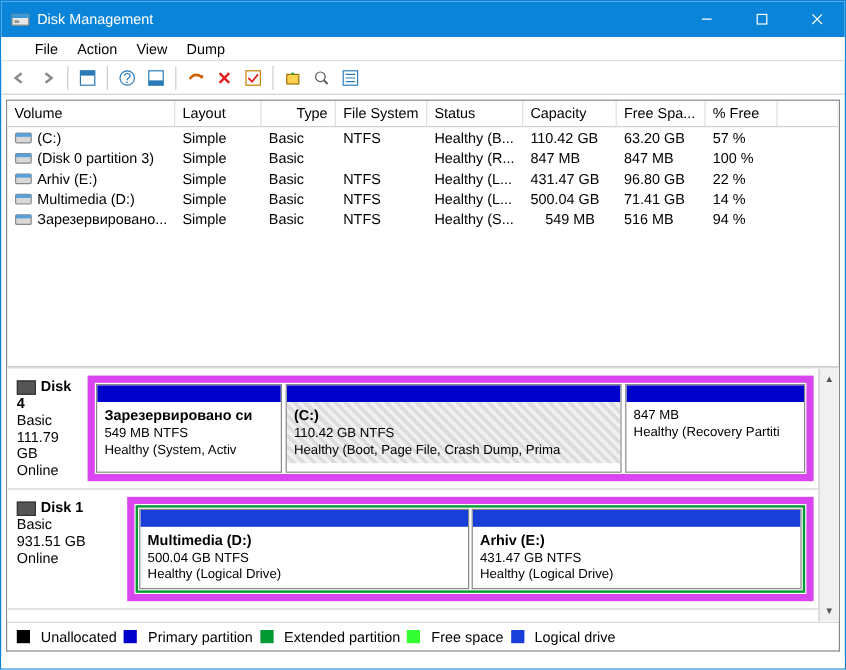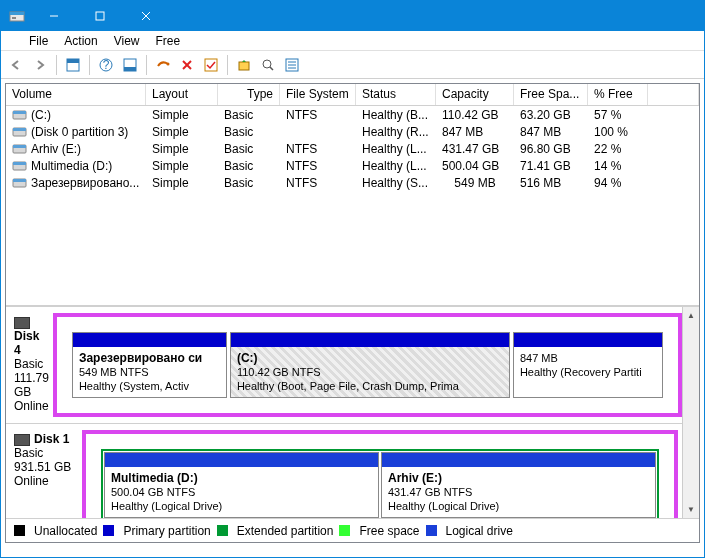--- a/index.html
+++ b/index.html
@@ -19,21 +19,21 @@
 .lv-head { display:flex; background:#fff; border-bottom:1px solid #d0d0d0; height:22px;}
 .lv-head .col { border-right:1px solid #e0e0e0; padding:3px 6px; color:#000; white-space:nowrap; overflow:hidden;}
 .lv-row { display:flex; height:17px; align-items:center;}
 .lv-row .cell { padding:1px 6px; white-space:nowrap; overflow:hidden; }
 .vol-icon { width:16px; height:12px; display:inline-block; margin-right:3px; vertical-align:middle;}
 .diskpane { flex:1; overflow:auto; position:relative; border-top:1px solid #d0d0d0; background:#fff;}
 .diskrow { display:flex; border-bottom:1px solid #d0d0d0; min-height:90px; padding:6px 4px;}
 .diskinfo { width:118px; padding:2px 4px; }
 .diskinfo .dicon{width:16px;height:12px;display:inline-block;background:#555;border:1px solid #333;vertical-align:middle;margin-right:4px;}
 .diskinfo b{font-weight:bold;}
-.partarea { flex:1; display:flex; gap:3px; border:4px solid #d946ef; padding:15px; position:relative;}
+.partarea { flex:1; display:flex; gap:3px; border:6px solid #d946ef; padding:1px; position:relative;}
 .partition { border:1px solid #888; display:flex; flex-direction:column; padding:0; overflow:hidden;}
 .partition .pbar { height:14px; }
 .partition .pbody { padding:4px 6px; font-size:11px; line-height:14px; white-space:nowrap; overflow:hidden;}
 .partition.selected .pbody { background: repeating-linear-gradient(45deg,#f0f0f0,#f0f0f0 3px,#dcdcdc 3px,#dcdcdc 6px);}
 .extended { border:2px solid #009933; padding:1px; display:flex; gap:2px; flex:1;}
 .scrollhint-right{position:absolute; right:0; top:0; bottom:0; width:17px; background:#f0f0f0; border-left:1px solid #ccc; display:flex; flex-direction:column;}
 .scrollhint-right .up,.scrollhint-right .dn{height:17px; display:flex;align-items:center;justify-content:center;font-size:8px;color:#555;}
 .scrollhint-right .track{flex:1;}
 .legend { height:24px; border-top:1px solid #d0d0d0; display:flex; align-items:center; padding:0 8px; gap:6px; font-size:11px;}
 .legend .sw { width:11px; height:11px; display:inline-block; margin-right:3px; vertical-align:middle;}
@@ -43,20 +43,21 @@
 <body>
 
 <div class="titlebar">
   <span class="icon">
     <svg width="16" height="16">
         <rect x="1" y="4" width="14" height="9" fill="#e8e8e8" stroke="#888"></rect>
         <rect x="1" y="4" width="14" height="3" fill="#3a9ad8"></rect>
         <rect x="3" y="9" width="4" height="2" fill="#888"></rect>
       </svg>
   </span>
+  <span class="title">Disk Management</span>
   <div class="winbtn">
       <svg width="10" height="10">
         <line x1="1" y1="5" x2="9" y2="5" stroke="#fff" stroke-width="1"></line>
       </svg>
     </div>
   <div class="winbtn">
       <svg width="10" height="10">
         <rect x="1" y="1" width="8" height="8" fill="none" stroke="#fff"></rect>
       </svg>
     </div>
@@ -65,21 +66,21 @@
         <line x1="1" y1="1" x2="9" y2="9" stroke="#fff"></line>
         <line x1="9" y1="1" x2="1" y2="9" stroke="#fff"></line>
       </svg>
     </div>
 </div>
 
 <div class="menubar">
   <div class="mitem">File</div>
   <div class="mitem">Action</div>
   <div class="mitem">View</div>
-  <div class="mitem">Free</div>
+  <div class="mitem">Dump</div>
 </div>
 
 <div class="toolbar">
   <div class="tb">
       <svg width="14" height="14">
         <path d="M9 3 L4 7 L9 11" fill="none" stroke="#888" stroke-width="2"></path>
       </svg>
     </div>
   <div class="tb">
       <svg width="14" height="14">

